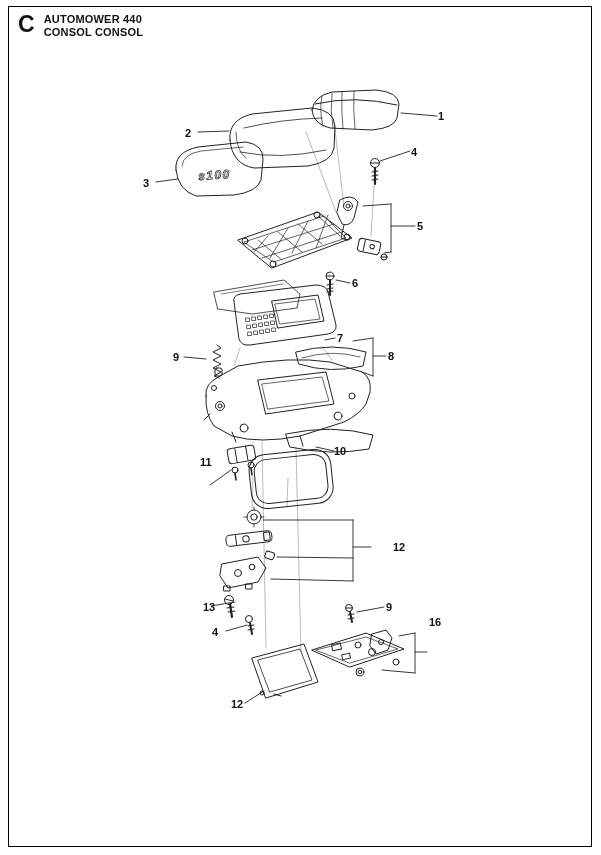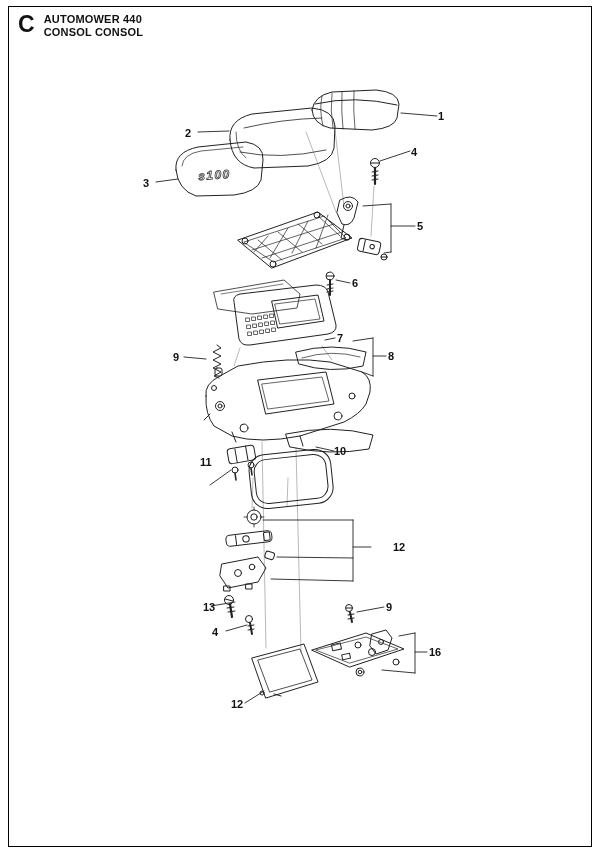--- a/index.html
+++ b/index.html
@@ -264,15 +264,15 @@
   <span class="callout" style="left:352px;top:277px">6</span>
   <span class="callout" style="left:337px;top:332px">7</span>
   <span class="callout" style="left:388px;top:350px">8</span>
   <span class="callout" style="left:173px;top:351px">9</span>
   <span class="callout" style="left:334px;top:445px">10</span>
   <span class="callout" style="left:200px;top:456px">11</span>
   <span class="callout" style="left:393px;top:541px">12</span>
   <span class="callout" style="left:203px;top:601px">13</span>
   <span class="callout" style="left:212px;top:626px">4</span>
   <span class="callout" style="left:386px;top:601px">9</span>
-  <span class="callout" style="left:429px;top:646px">16</span>
+  <span class="callout" style="left:429px;top:616px">16</span>
   <span class="callout" style="left:231px;top:698px">12</span>
 </div>
 
 </body></html>

